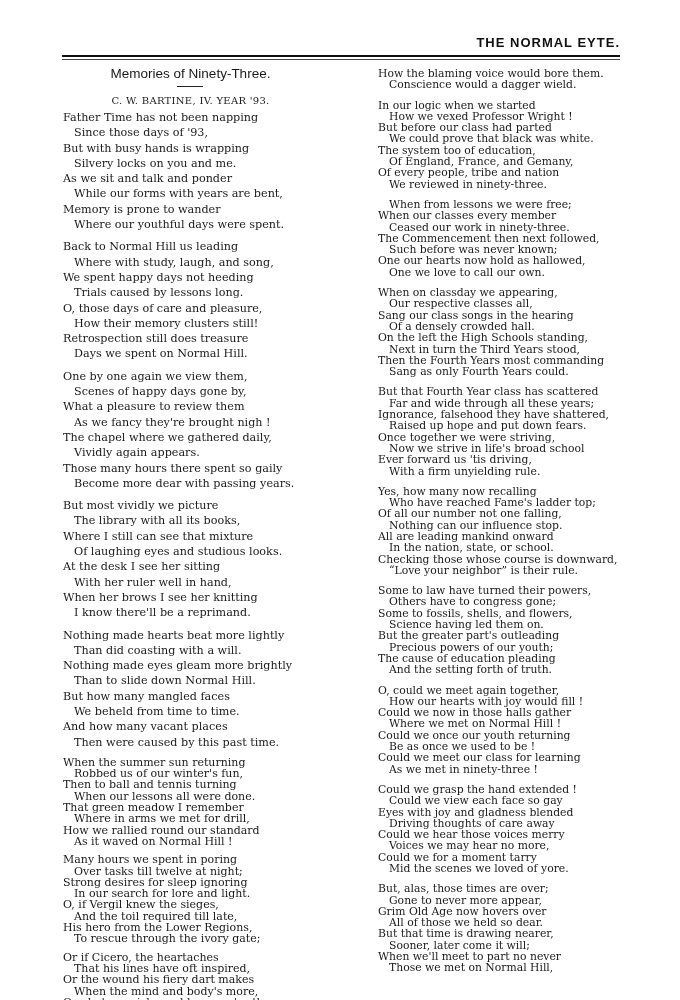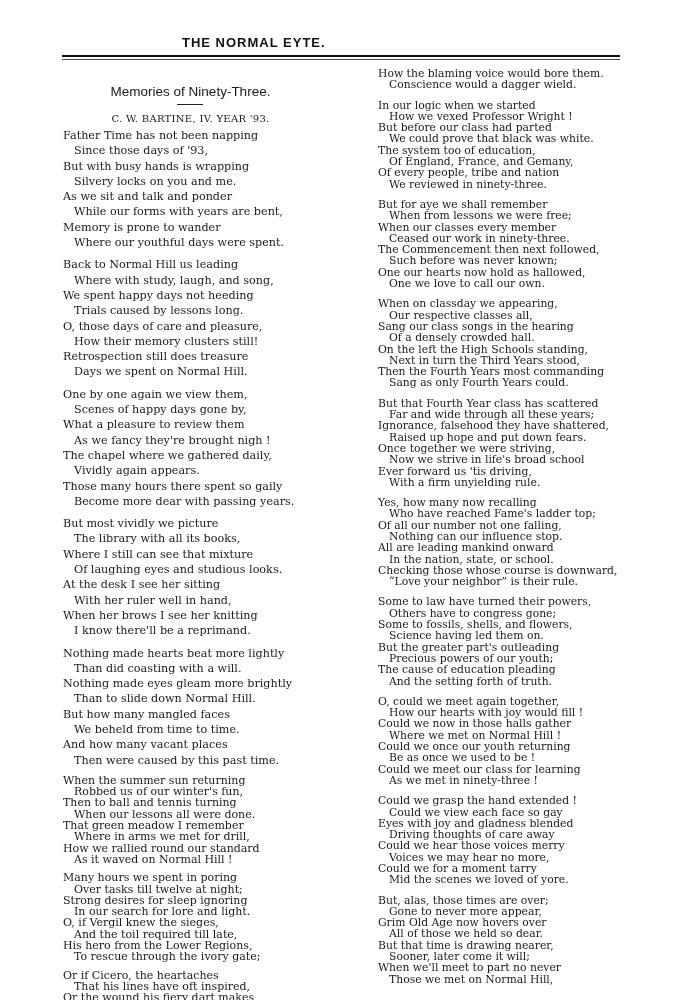--- a/index.html
+++ b/index.html
@@ -3,36 +3,36 @@
   <meta charset="utf-8">
   <style>
     html, body { margin: 0; padding: 0; background: #ffffff; }
     body {
       width: 680px; height: 1000px; position: relative; overflow: hidden;
       color: #1a1a1a;
       font-family: "DejaVu Serif", "Liberation Serif", serif;
     }
     .page-header {
       position: absolute; left: 62px; top: 35px; width: 558px;
-      text-align: left;
+      text-align: right;
       font-family: "Liberation Sans", "DejaVu Sans", sans-serif;
       font-weight: bold; font-size: 13px; letter-spacing: 1px;
       color: #111;
       padding-left: 120px; box-sizing: border-box;
     }
     .rule-thick { position: absolute; left: 62px; top: 55px; width: 558px; height: 2px; background: #111; }
     .rule-thin  { position: absolute; left: 62px; top: 59px; width: 558px; height: 1px; background: #444; }
 
     .col { position: absolute; top: 64px; }
     .col-left { left: 63px; width: 290px; }
     .col-right { left: 378px; width: 290px; }
 
     .poem-title {
       font-family: "Liberation Sans", "DejaVu Sans", sans-serif;
-      font-size: 13.5px; text-align: center; margin: 20px 0 0 0; width: 255px;
+      font-size: 13.5px; text-align: center; margin: 2px 0 0 0; width: 255px;
     }
     .title-rule { width: 26px; height: 1px; background: #222; margin: 5px auto 0 auto; position: relative; left: -18px; }
     .byline {
       font-size: 10px; letter-spacing: 0.3px; text-align: center; width: 255px;
       margin: 8px 0 4px 0; font-variant: small-caps;
     }
     .stanza { margin: 4px 0 7px 0; }
     .line {
       font-size: 11.2px; line-height: 15.3px; white-space: nowrap;
     }
@@ -143,21 +143,20 @@
         <div class="line">In our logic when we started</div>
         <div class="line indent">How we vexed Professor Wright !</div>
         <div class="line">But before our class had parted</div>
         <div class="line indent">We could prove that black was white.</div>
         <div class="line">The system too of education,</div>
         <div class="line indent">Of England, France, and Gemany,</div>
         <div class="line">Of every people, tribe and nation</div>
         <div class="line indent">We reviewed in ninety-three.</div>
       </div>
       <div class="stanza">
-        <div class="line">But for aye we shall remember</div>
         <div class="line indent">When from lessons we were free;</div>
         <div class="line">When our classes every member</div>
         <div class="line indent">Ceased our work in ninety-three.</div>
         <div class="line">The Commencement then next followed,</div>
         <div class="line indent">Such before was never known;</div>
         <div class="line">One our hearts now hold as hallowed,</div>
         <div class="line indent">One we love to call our own.</div>
       </div>
       <div class="stanza">
         <div class="line">When on classday we appearing,</div>

